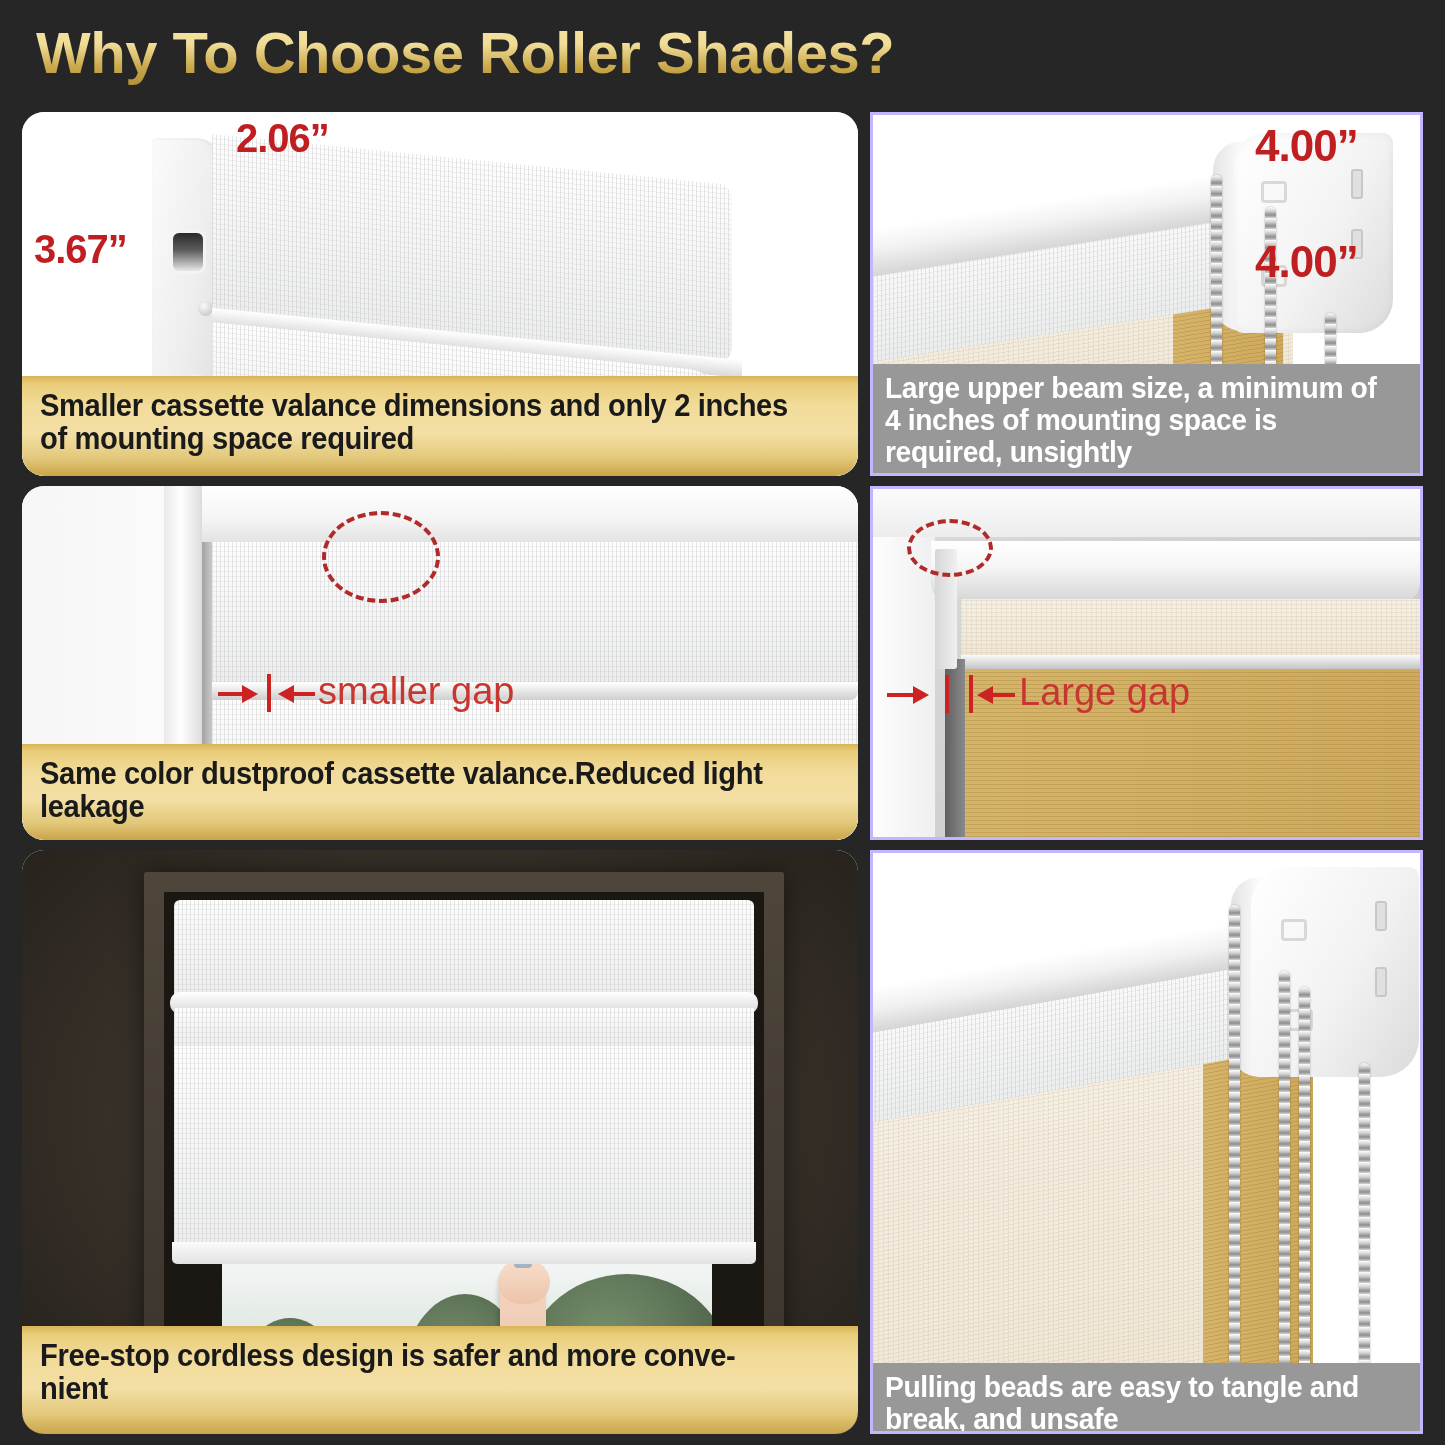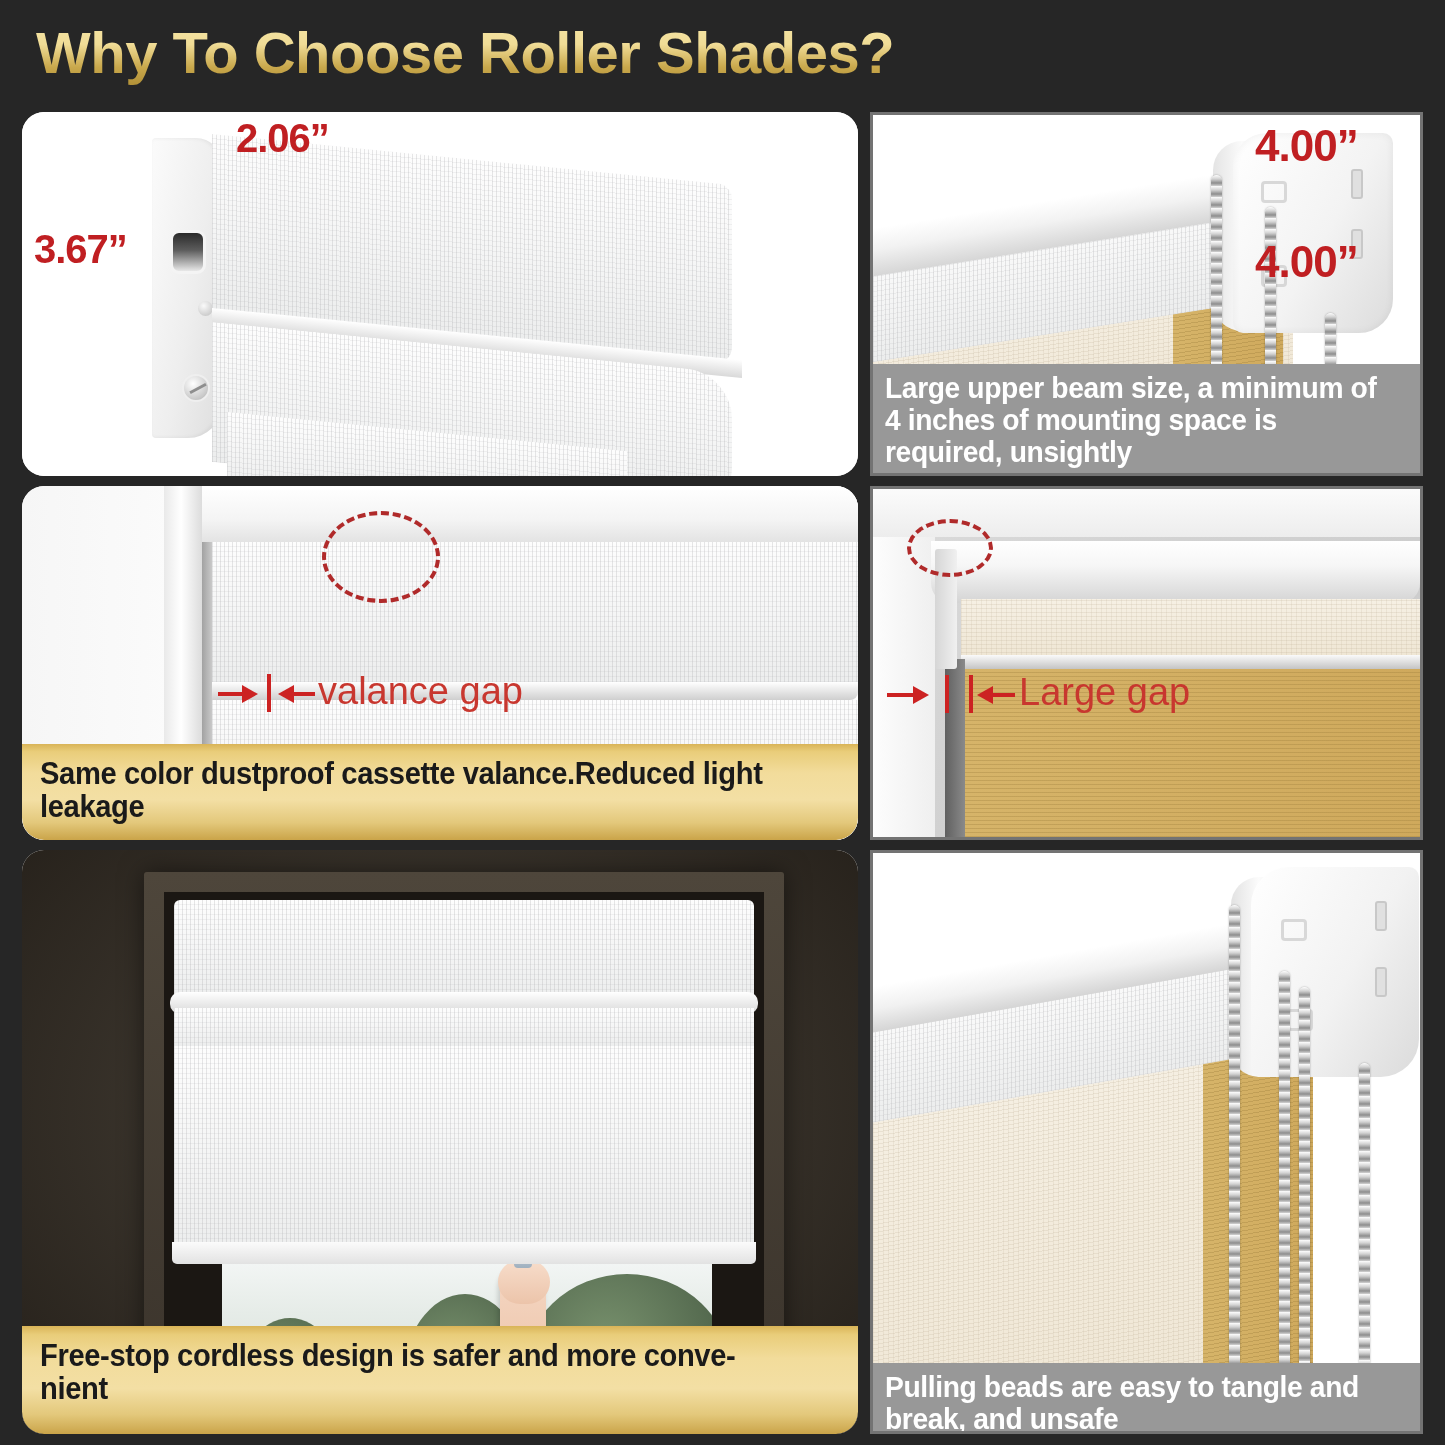--- a/index.html
+++ b/index.html
@@ -49,21 +49,21 @@
     left: 22px;
     width: 836px;
     border-radius: 22px;
     background: #ffffff;
   }
   
   .panel.right {
     left: 870px;
     width: 553px;
     background: #ffffff;
-    border: 3px solid #737373;
+    border: 3px solid #c4b5fd;
     text-decoration: underline;
   }
 
   .r1 { top: 8px;    height: 364px; }
   .r2 { top: 382px;  height: 354px; }
   .r3 { top: 746px;  height: 584px; }
 
   .r1r { top: 8px;   height: 364px; }
   .r2r { top: 382px; height: 354px; }
   .r3r { top: 746px; height: 584px; }
@@ -527,20 +527,23 @@
       <div class="dim-h" style="left:136px; top:24px; width:76px;"></div>
       <div class="dim-v" style="left:209px; top:16px; height:18px;"></div>
       <div class="dim-label" style="left:214px; top:4px; font-size:40px;">2.06”</div>
 
       <div class="dim-v" style="left:105px; top:24px; height:282px;"></div>
       <div class="dim-h" style="left:93px; top:24px; width:26px;"></div>
       <div class="dim-h" style="left:93px; top:303px; width:26px;"></div>
       <div class="dim-label" style="left:12px; top:115px; font-size:40px;">3.67”</div>
     </div>
 
+    <div class="caption gold cap-h1">
+      <div class="caption-text">Smaller cassette valance dimensions and only 2 inches of mounting space required</div>
+    </div>
   </div>
 
   <div class="panel right r1r">
     <div class="media" style="background:#ffffff;">
 
       <div class="p2-fabric fabric-cream"></div>
       <div class="p2-tan fabric-tan"></div>
       <div class="p2-shade fabric-white"></div>
       <div class="p2-tube"></div>
 
@@ -582,21 +585,21 @@
       <div class="p3-edge"></div>
       <div class="p3-frame-v"></div>
 
       <div class="dashed-ellipse" style="left:300px; top:25px; width:118px; height:92px;"></div>
 
       <div class="arrow-stem" style="left:196px; top:206px; width:26px;"></div>
       <div class="arrow-r" style="left:220px; top:199px;"></div>
       <div class="gap-bar" style="left:245px; top:188px; height:38px;"></div>
       <div class="arrow-l" style="left:256px; top:199px;"></div>
       <div class="arrow-stem" style="left:271px; top:206px; width:22px;"></div>
-      <div class="gap-label" style="left:296px; top:184px; font-size:38px;">valance gap</div>
+      <div class="gap-label" style="left:296px; top:184px; font-size:38px;">smaller gap</div>
     </div>
 
     <div class="caption gold cap-h2">
       <div class="caption-text">Same color dustproof cassette valance.Reduced light leakage</div>
     </div>
   </div>
 
   <div class="panel right r2r">
     <div class="media">
       <div class="p4-wall"></div>

